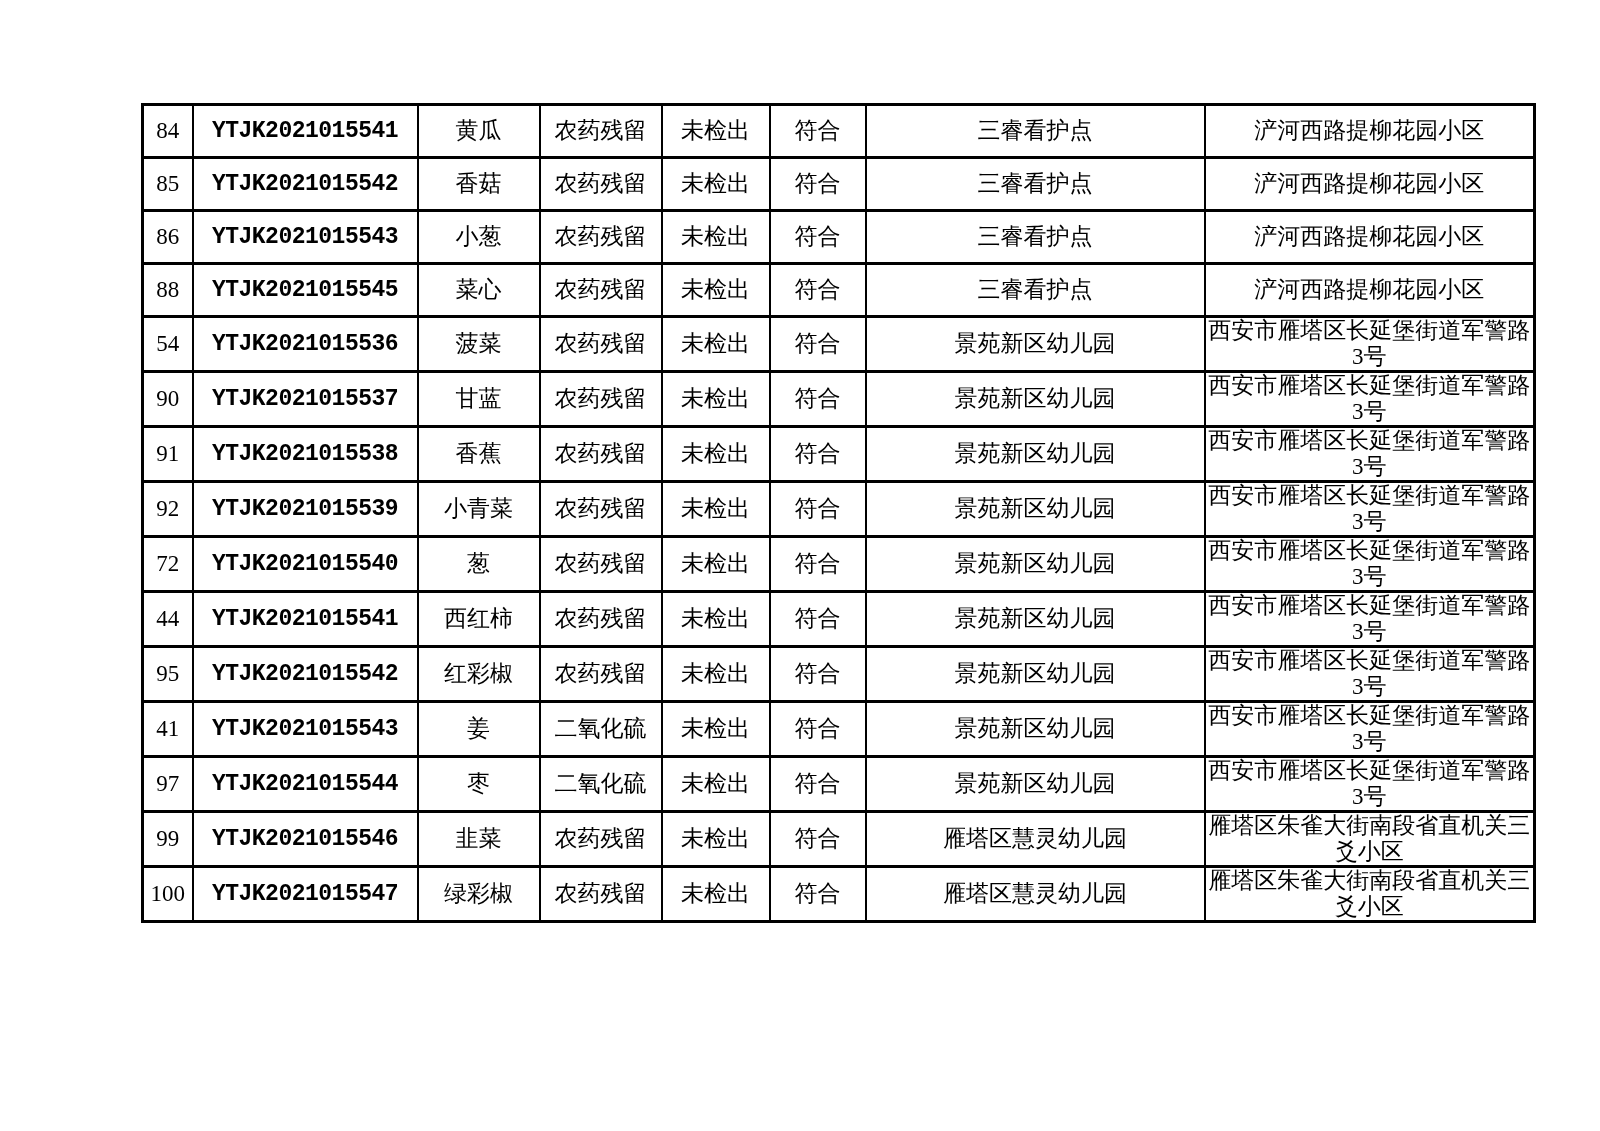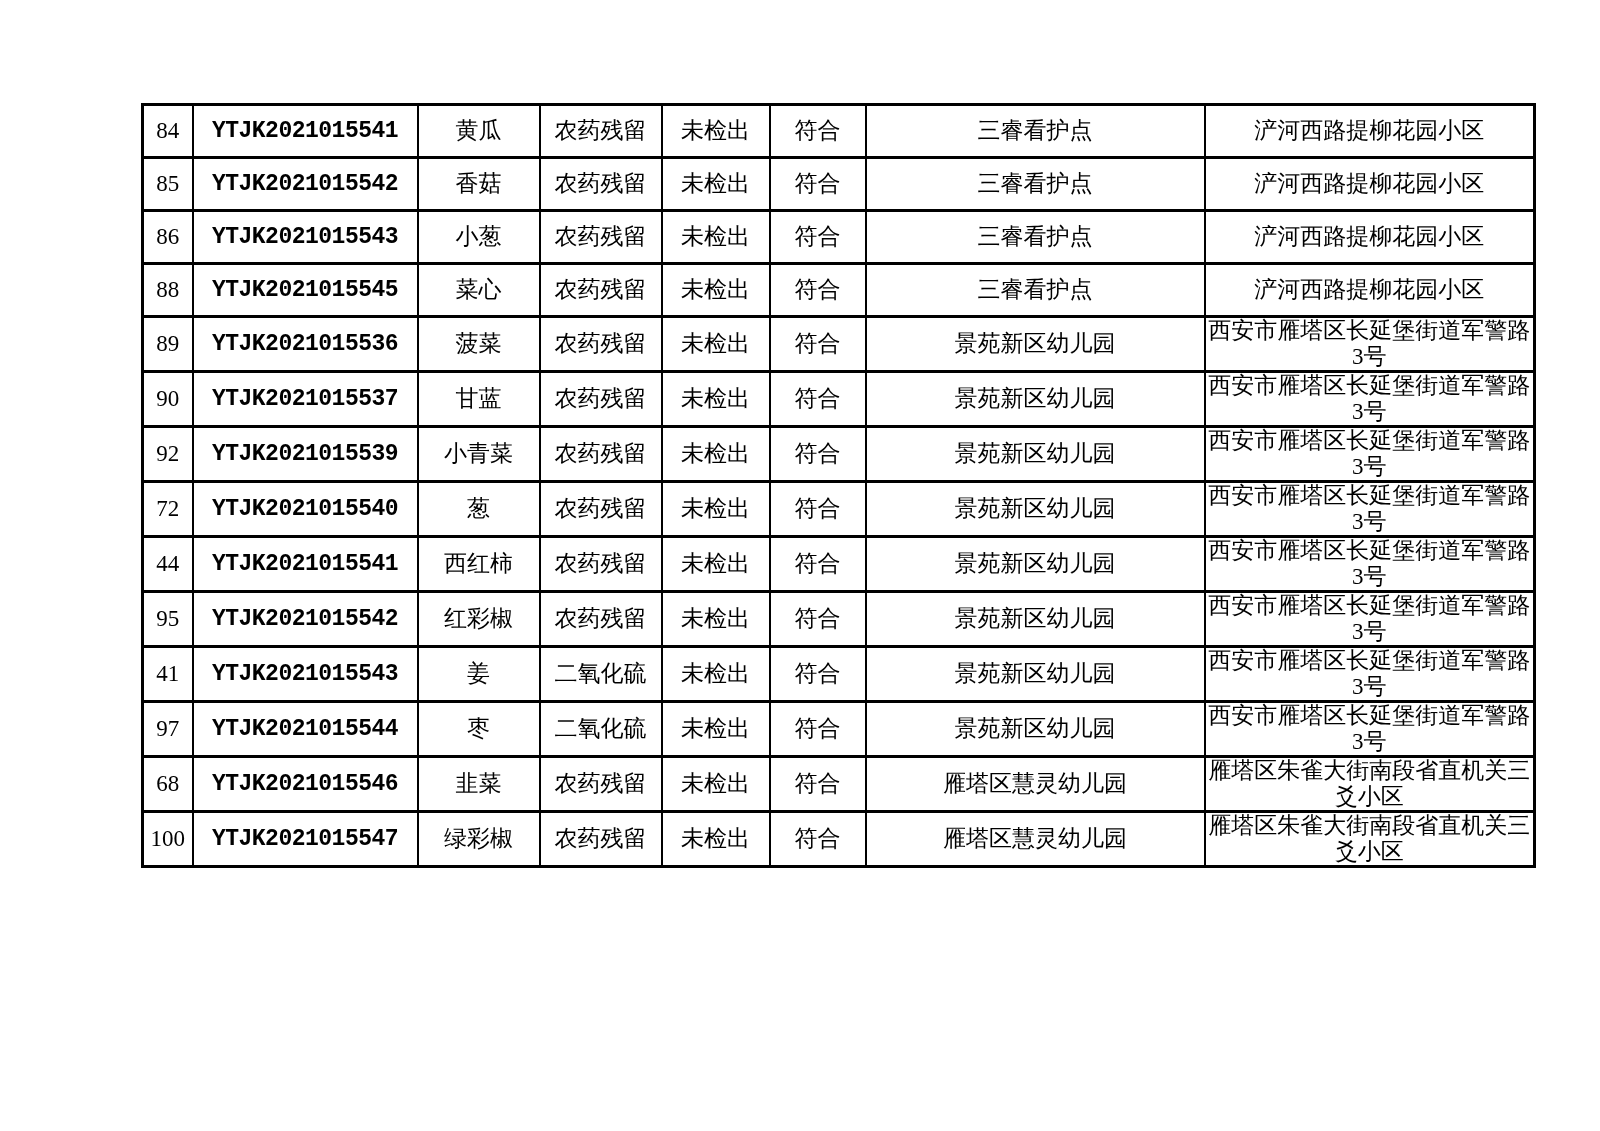--- a/index.html
+++ b/index.html
@@ -118,33 +118,43 @@
           <td class="c-num">88</td>
           <td class="c-id">YTJK2021015545</td>
           <td class="c-item">菜心</td>
           <td class="c-test">农药残留</td>
           <td class="c-result">未检出</td>
           <td class="c-verdict">符合</td>
           <td class="c-site">三睿看护点</td>
           <td class="c-address">浐河西路提柳花园小区</td>
         </tr>
         <tr>
-          <td class="c-num">89</td>
+          <td class="c-num">54</td>
           <td class="c-id">YTJK2021015536</td>
           <td class="c-item">菠菜</td>
           <td class="c-test">农药残留</td>
           <td class="c-result">未检出</td>
           <td class="c-verdict">符合</td>
           <td class="c-site">景苑新区幼儿园</td>
           <td class="c-address">西安市雁塔区长延堡街道军警路3号</td>
         </tr>
         <tr>
           <td class="c-num">90</td>
           <td class="c-id">YTJK2021015537</td>
           <td class="c-item">甘蓝</td>
+          <td class="c-test">农药残留</td>
+          <td class="c-result">未检出</td>
+          <td class="c-verdict">符合</td>
+          <td class="c-site">景苑新区幼儿园</td>
+          <td class="c-address">西安市雁塔区长延堡街道军警路3号</td>
+        </tr>
+        <tr>
+          <td class="c-num">91</td>
+          <td class="c-id">YTJK2021015538</td>
+          <td class="c-item">香蕉</td>
           <td class="c-test">农药残留</td>
           <td class="c-result">未检出</td>
           <td class="c-verdict">符合</td>
           <td class="c-site">景苑新区幼儿园</td>
           <td class="c-address">西安市雁塔区长延堡街道军警路3号</td>
         </tr>
         <tr>
           <td class="c-num">92</td>
           <td class="c-id">YTJK2021015539</td>
           <td class="c-item">小青菜</td>
@@ -198,21 +208,21 @@
           <td class="c-num">97</td>
           <td class="c-id">YTJK2021015544</td>
           <td class="c-item">枣</td>
           <td class="c-test">二氧化硫</td>
           <td class="c-result">未检出</td>
           <td class="c-verdict">符合</td>
           <td class="c-site">景苑新区幼儿园</td>
           <td class="c-address">西安市雁塔区长延堡街道军警路3号</td>
         </tr>
         <tr>
-          <td class="c-num">68</td>
+          <td class="c-num">99</td>
           <td class="c-id">YTJK2021015546</td>
           <td class="c-item">韭菜</td>
           <td class="c-test">农药残留</td>
           <td class="c-result">未检出</td>
           <td class="c-verdict">符合</td>
           <td class="c-site">雁塔区慧灵幼儿园</td>
           <td class="c-address">雁塔区朱雀大街南段省直机关三爻小区</td>
         </tr>
         <tr>
           <td class="c-num">100</td>

